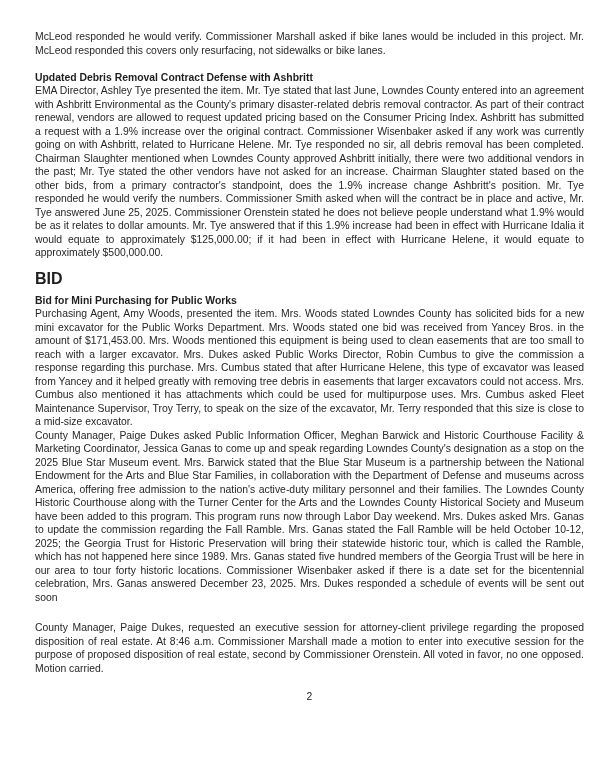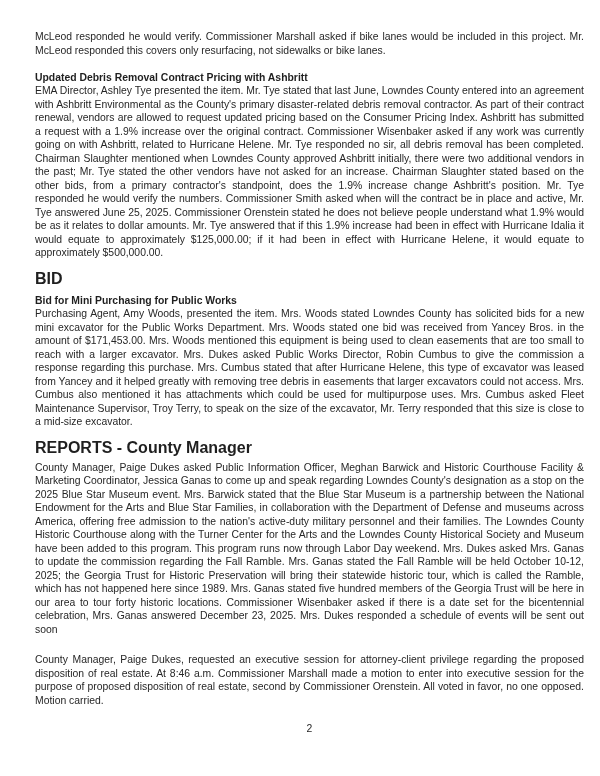--- a/index.html
+++ b/index.html
@@ -55,31 +55,30 @@
     color: #262626;
   }
 </style>
 </head>
 <body>
 
 <div class="page">
 
   <p class="body-para">McLeod responded he would verify. Commissioner Marshall asked if bike lanes would be included in this project. Mr. McLeod responded this covers only resurfacing, not sidewalks or bike lanes.</p>
 
-  <p class="subheading">Updated Debris Removal Contract Pricing with Ashbritt</p>
+  <p class="subheading">Updated Debris Removal Contract Defense with Ashbritt</p>
 
   <p class="body-para">EMA Director, Ashley Tye presented the item. Mr. Tye stated that last June, Lowndes County entered into an agreement with Ashbritt Environmental as the County's primary disaster-related debris removal contractor. As part of their contract renewal, vendors are allowed to request updated pricing based on the Consumer Pricing Index. Ashbritt has submitted a request with a 1.9% increase over the original contract. Commissioner Wisenbaker asked if any work was currently going on with Ashbritt, related to Hurricane Helene. Mr. Tye responded no sir, all debris removal has been completed. Chairman Slaughter mentioned when Lowndes County approved Ashbritt initially, there were two additional vendors in the past; Mr. Tye stated the other vendors have not asked for an increase. Chairman Slaughter stated based on the other bids, from a primary contractor's standpoint, does the 1.9% increase change Ashbritt's position. Mr. Tye responded he would verify the numbers. Commissioner Smith asked when will the contract be in place and active, Mr. Tye answered June 25, 2025. Commissioner Orenstein stated he does not believe people understand what 1.9% would be as it relates to dollar amounts. Mr. Tye answered that if this 1.9% increase had been in effect with Hurricane Idalia it would equate to approximately $125,000.00; if it had been in effect with Hurricane Helene, it would equate to approximately $500,000.00.</p>
 
   <h2 class="section-heading">BID</h2>
 
   <p class="subheading" style="margin-top:8px;">Bid for Mini Purchasing for Public Works</p>
 
   <p class="body-para">Purchasing Agent, Amy Woods, presented the item. Mrs. Woods stated Lowndes County has solicited bids for a new mini excavator for the Public Works Department. Mrs. Woods stated one bid was received from Yancey Bros. in the amount of $171,453.00. Mrs. Woods mentioned this equipment is being used to clean easements that are too small to reach with a larger excavator. Mrs. Dukes asked Public Works Director, Robin Cumbus to give the commission a response regarding this purchase. Mrs. Cumbus stated that after Hurricane Helene, this type of excavator was leased from Yancey and it helped greatly with removing tree debris in easements that larger excavators could not access. Mrs. Cumbus also mentioned it has attachments which could be used for multipurpose uses. Mrs. Cumbus asked Fleet Maintenance Supervisor, Troy Terry, to speak on the size of the excavator, Mr. Terry responded that this size is close to a mid-size excavator.</p>
 
-  <h2 class="section-heading">REPORTS - County Manager</h2>
 
   <p class="body-para">County Manager, Paige Dukes asked Public Information Officer, Meghan Barwick and Historic Courthouse Facility &amp; Marketing Coordinator, Jessica Ganas to come up and speak regarding Lowndes County's designation as a stop on the 2025 Blue Star Museum event. Mrs. Barwick stated that the Blue Star Museum is a partnership between the National Endowment for the Arts and Blue Star Families, in collaboration with the Department of Defense and museums across America, offering free admission to the nation's active-duty military personnel and their families. The Lowndes County Historic Courthouse along with the Turner Center for the Arts and the Lowndes County Historical Society and Museum have been added to this program. This program runs now through Labor Day weekend. Mrs. Dukes asked Mrs. Ganas to update the commission regarding the Fall Ramble. Mrs. Ganas stated the Fall Ramble will be held October 10-12, 2025; the Georgia Trust for Historic Preservation will bring their statewide historic tour, which is called the Ramble, which has not happened here since 1989. Mrs. Ganas stated five hundred members of the Georgia Trust will be here in our area to tour forty historic locations. Commissioner Wisenbaker asked if there is a date set for the bicentennial celebration, Mrs. Ganas answered December 23, 2025. Mrs. Dukes responded a schedule of events will be sent out soon</p>
 
   <p class="body-para spaced-para">County Manager, Paige Dukes, requested an executive session for attorney-client privilege regarding the proposed disposition of real estate. At 8:46 a.m. Commissioner Marshall made a motion to enter into executive session for the purpose of proposed disposition of real estate, second by Commissioner Orenstein. All voted in favor, no one opposed. Motion carried.</p>
 
   <div class="page-number">2</div>
 
 </div>
 
 </body></html>

